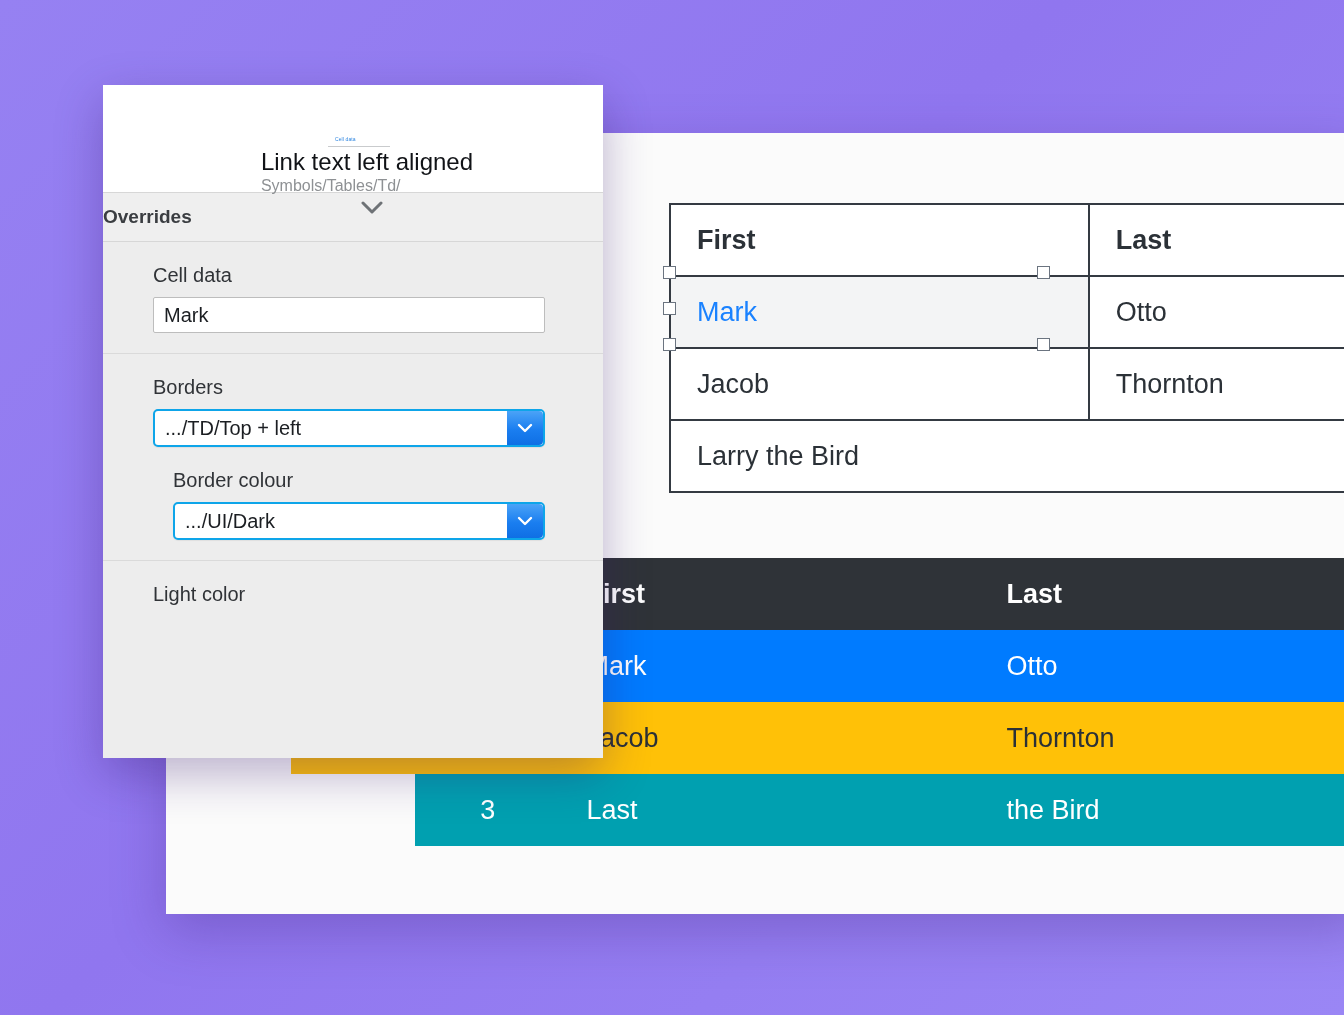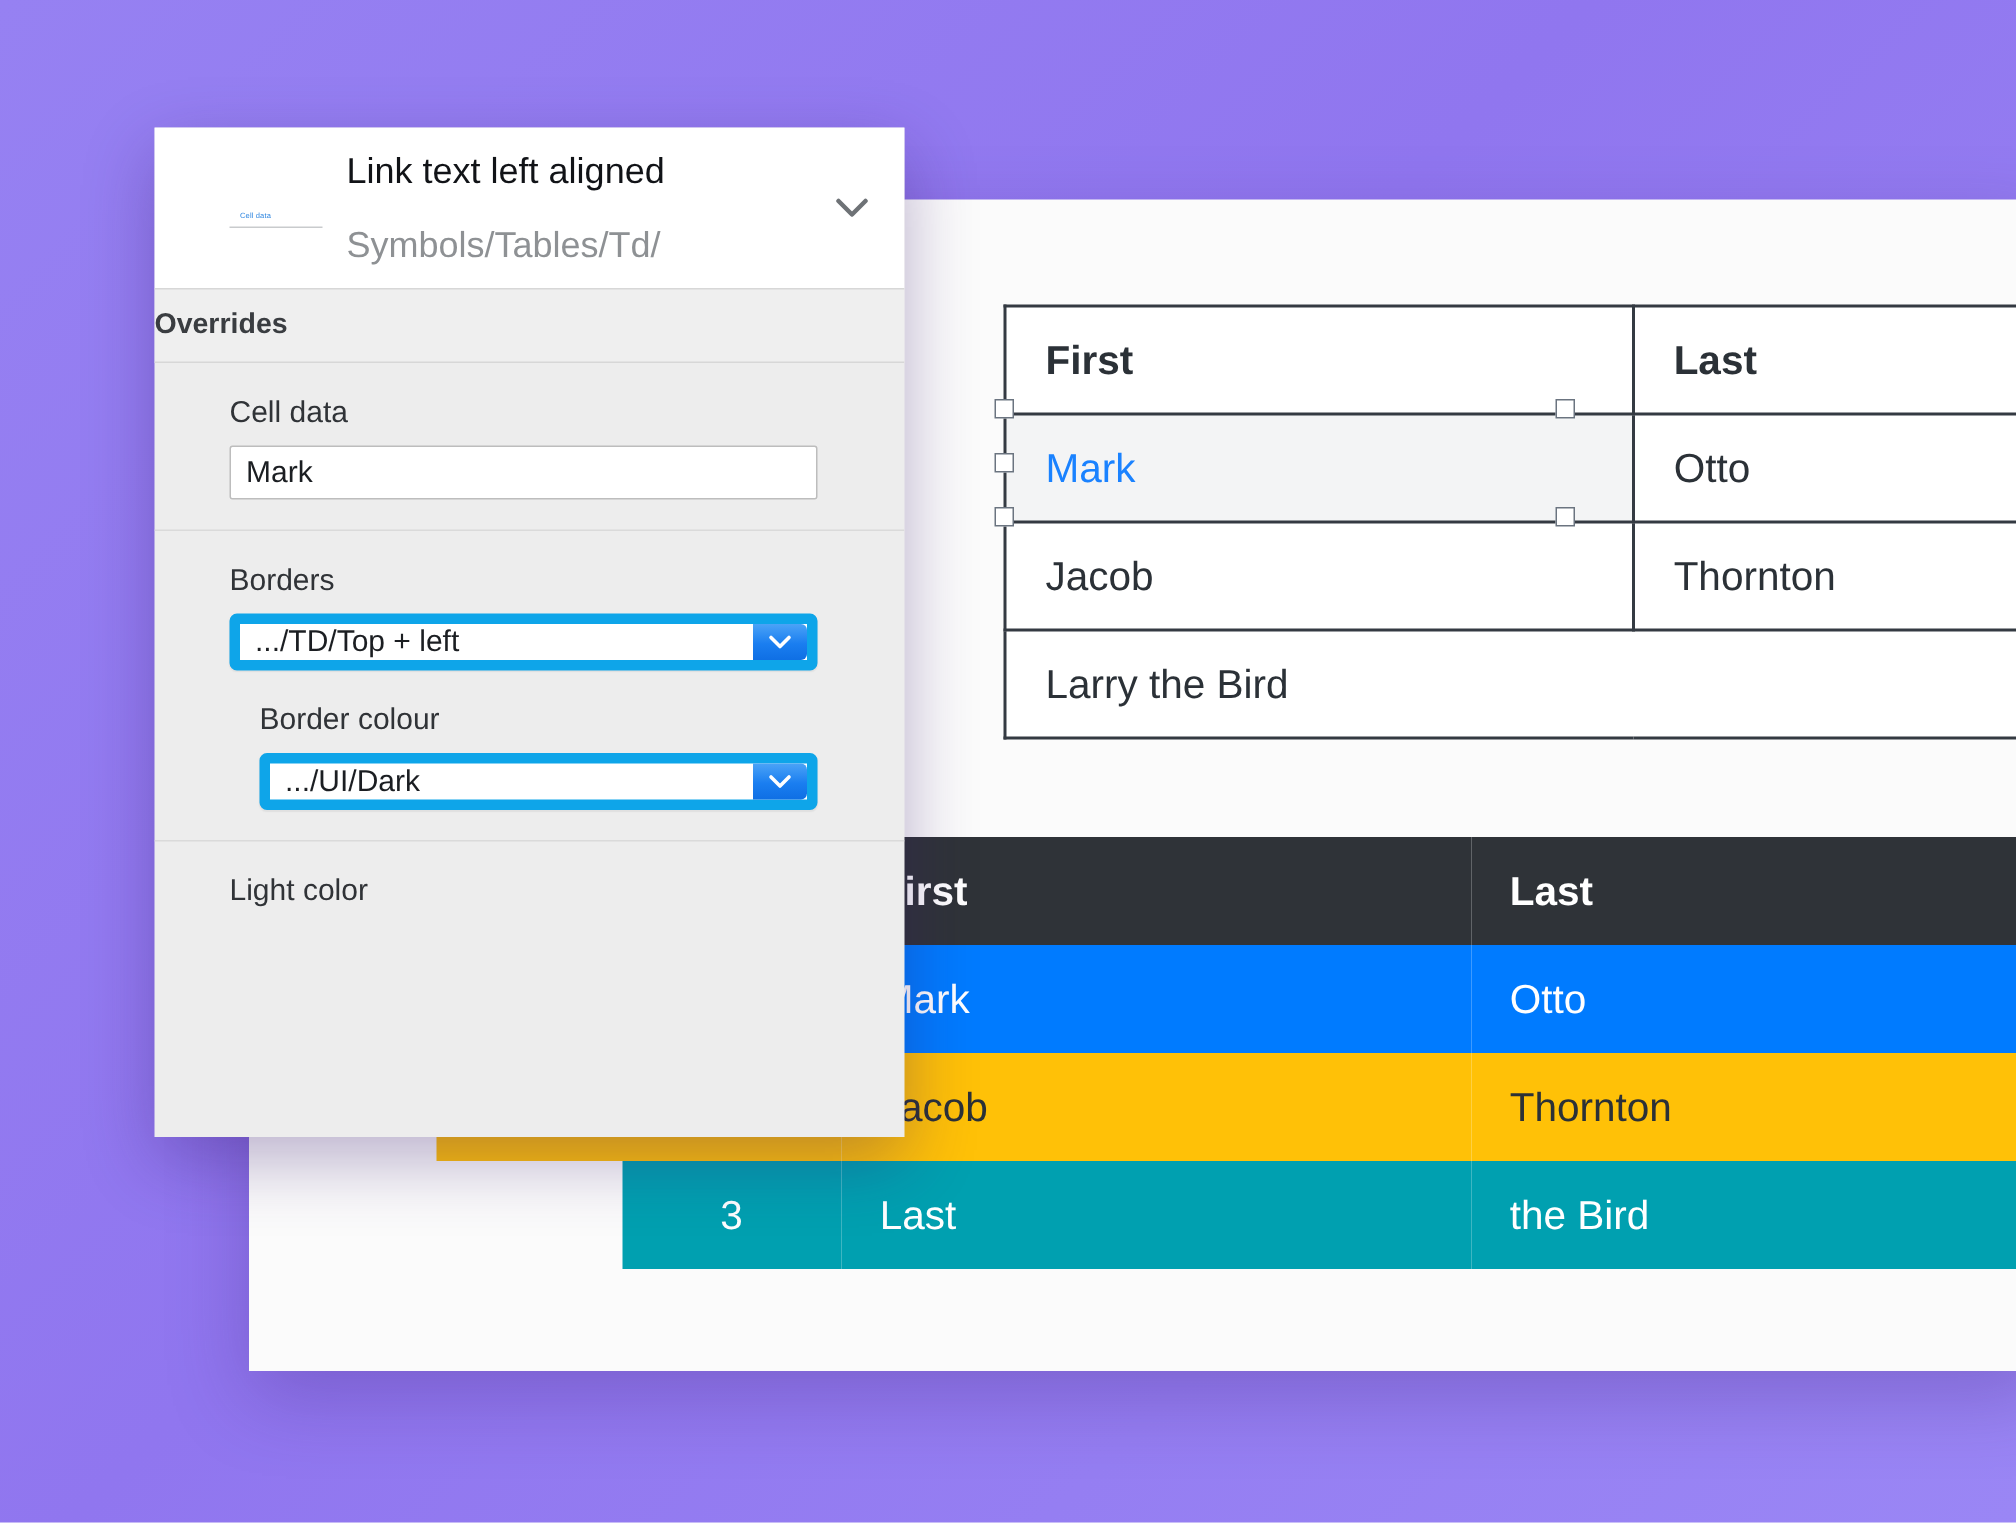--- a/index.html
+++ b/index.html
@@ -119,20 +119,21 @@
   }
 
   
   #panel-header {
     background: #ffffff;
     height: 107px;
     display: flex;
     align-items: center;
     padding: 0 22px 0 50px;
     position: relative;
+    flex-direction: column;
   }
   #symbol-thumb {
     width: 62px;
     height: 26px;
     flex: 0 0 62px;
     position: relative;
     background: #ffffff;
     border-bottom: 1px solid #c9cbcd;
     margin-right: 16px;
   }
@@ -145,23 +146,23 @@
     letter-spacing: 0.1px;
   }
   #panel-header .titles { flex: 1 1 auto; min-width: 0; }
   #symbol-name {
     font-size: 24px;
     color: #111317;
     line-height: 1.25;
     white-space: nowrap;
   }
   #symbol-path {
-    font-size: 24px;
+    font-size: 16px;
     color: #8e9194;
-    margin-top: 20px;
+    margin-top: 0;
     white-space: nowrap;
   }
   #panel-chevron {
     flex: 0 0 auto;
     width: 26px;
     height: 26px;
     display: flex;
     align-items: center;
     justify-content: center;
     margin-left: 10px;
@@ -204,21 +205,21 @@
     color: #1b1e22;
     width: 392px;
   }
   .field-group.indent .text-input,
   .field-group.indent .select-control { width: 372px; }
 
   .select-control {
     height: 38px;
     width: 392px;
     background: #ffffff;
-    border: 7px solid #0ea5e9;
+    border: 2px solid #0ea5e9;
     border-radius: 5px;
     display: flex;
     align-items: center;
     position: relative;
     box-shadow: 0 1px 1px rgba(0,0,0,0.06);
   }
   .select-value {
     flex: 1 1 auto;
     padding: 0 10px;
     font-size: 20px;

